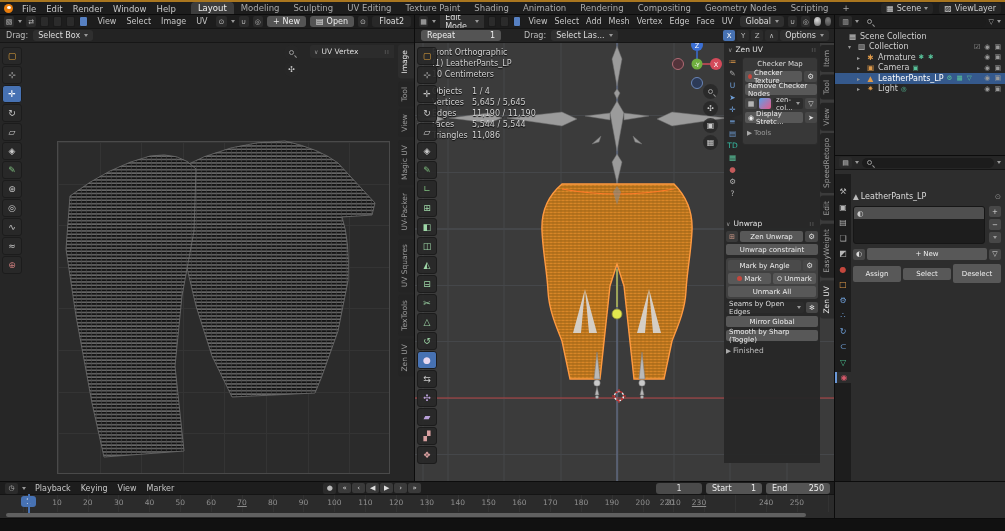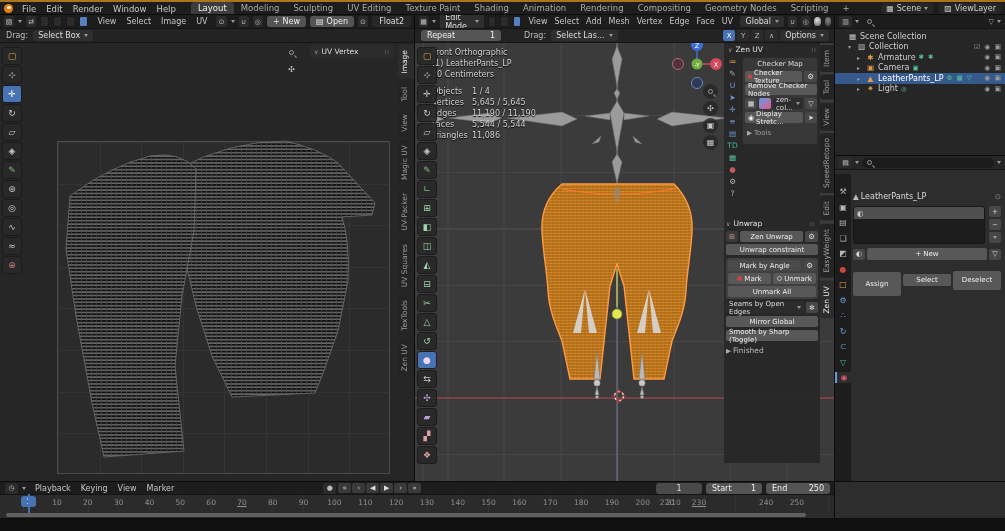--- a/index.html
+++ b/index.html
@@ -663,21 +663,21 @@
         <span class="sq">
             <span>◐</span>
           </span>
         <span class="pbtn" style="flex:1;height:12px;">
             <span>+</span>
             <span>New</span>
           </span>
         <span class="sq">▽</span>
       </div>
       <div class="row" style="margin-top:4px;">
-        <span class="pbtn" style="flex:1;height:24px;margin-top:8px;">
+        <span class="pbtn" style="flex:1;height:16px;">
             <span>Assign</span>
           </span>
         <span class="pbtn" style="flex:1;height:12px;">
             <span>Select</span>
           </span>
         <span class="pbtn" style="flex:1;height:19px;">
             <span>Deselect</span>
           </span>
       </div>
     </div>

